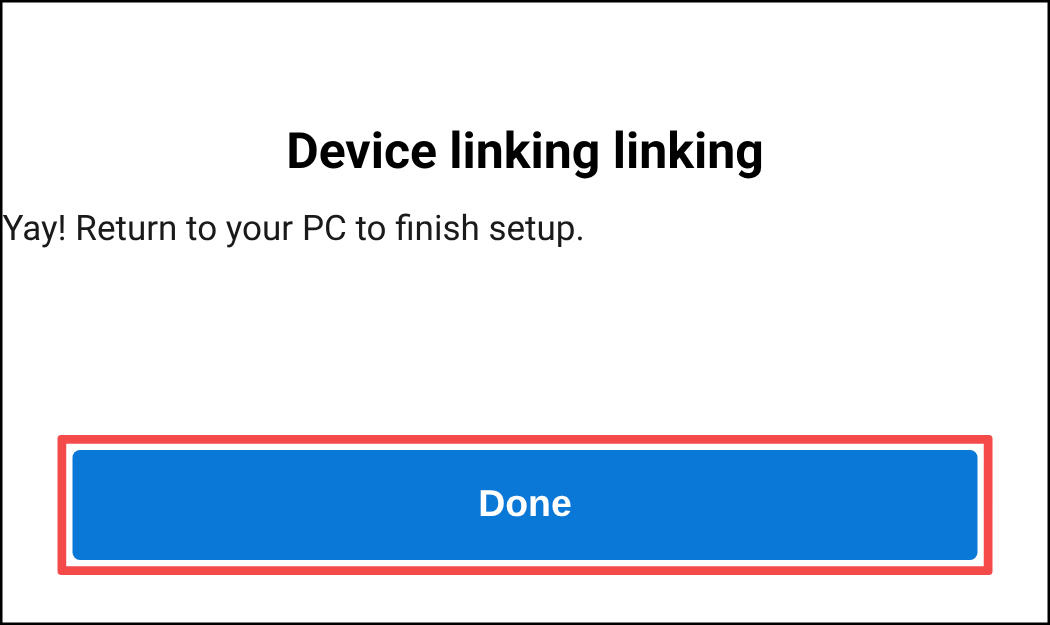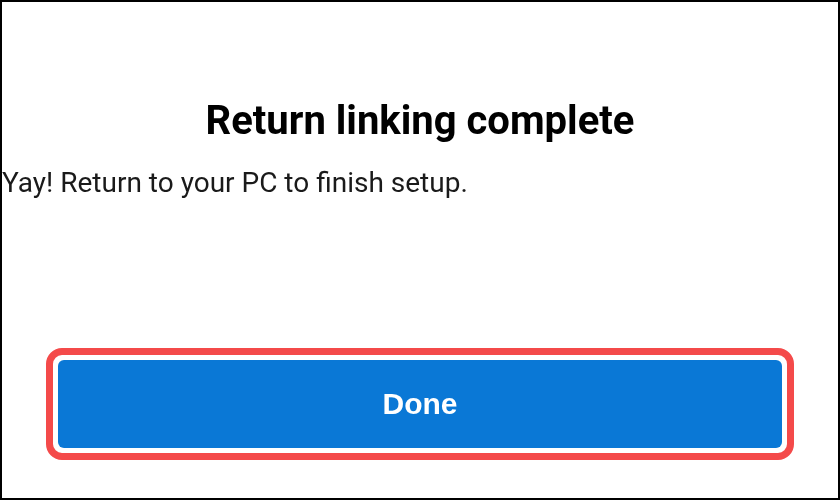--- a/index.html
+++ b/index.html
@@ -30,21 +30,21 @@
       font-weight: 400;
       color: #1a1a1a;
       text-align: left;
     }
     .button-highlight {
       position: absolute;
       bottom: 38px;
       left: 44px;
       right: 44px;
       border: 7px solid #f44a4a;
-      border-radius: 16px;
+      border-radius: 3px;
       padding: 5px;
     }
     .done-button {
       width: 100%;
       height: 88px;
       background: #0a78d6;
       color: #ffffff;
       border: none;
       border-radius: 6px;
       font-size: 30px;
@@ -57,18 +57,18 @@
     .container {
       position: relative;
       width: 100%;
       height: 100%;
     }
   </style>
 </head>
 <body>
 
 <div class="container">
-  <h1 class="title">Return linking complete</h1>
+  <h1 class="title">Device linking linking</h1>
   <p class="subtitle">Yay! Return to your PC to finish setup.</p>
   <div class="button-highlight">
     <button class="done-button">Done</button>
   </div>
 </div>
 
 </body></html>

